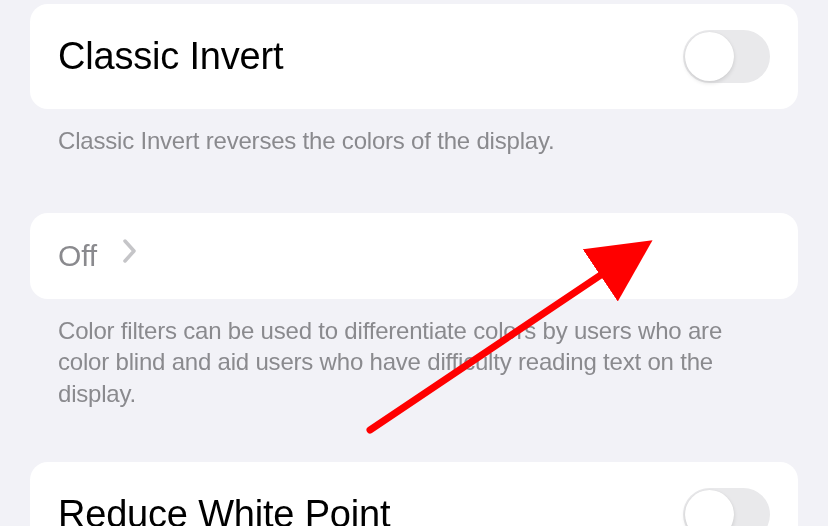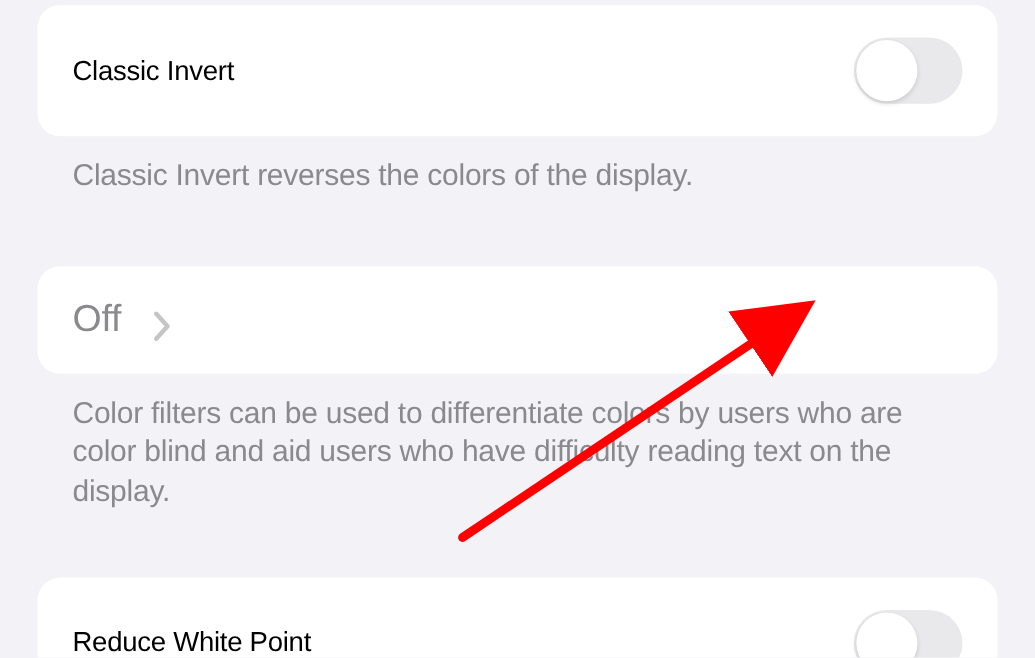--- a/index.html
+++ b/index.html
@@ -23,21 +23,21 @@
       border-radius: 18px;
       padding: 26px 28px;
       display: flex;
       align-items: center;
       justify-content: space-between;
     }
     .cell-first {
       margin-top: 4px;
     }
     .cell-title {
-      font-size: 22px;
+      font-size: 38px;
       font-weight: 400;
       color: #000000;
       letter-spacing: -0.2px;
       text-align: right;
     }
     .toggle {
       width: 87px;
       height: 53px;
       background-color: #e9e9eb;
       border-radius: 27px;
@@ -62,21 +62,21 @@
       letter-spacing: -0.2px;
     }
     .spacer {
       height: 56px;
     }
     .spacer-sm {
       height: 52px;
     }
     .detail {
       display: flex;
-      align-items: flex-end;
+      align-items: flex-start;
       gap: 26px;
     }
     .detail-value {
       font-size: 30px;
       color: #8a8a8e;
       letter-spacing: -0.2px;
     }
     .chevron {
       display: inline-block;
       line-height: 0;

